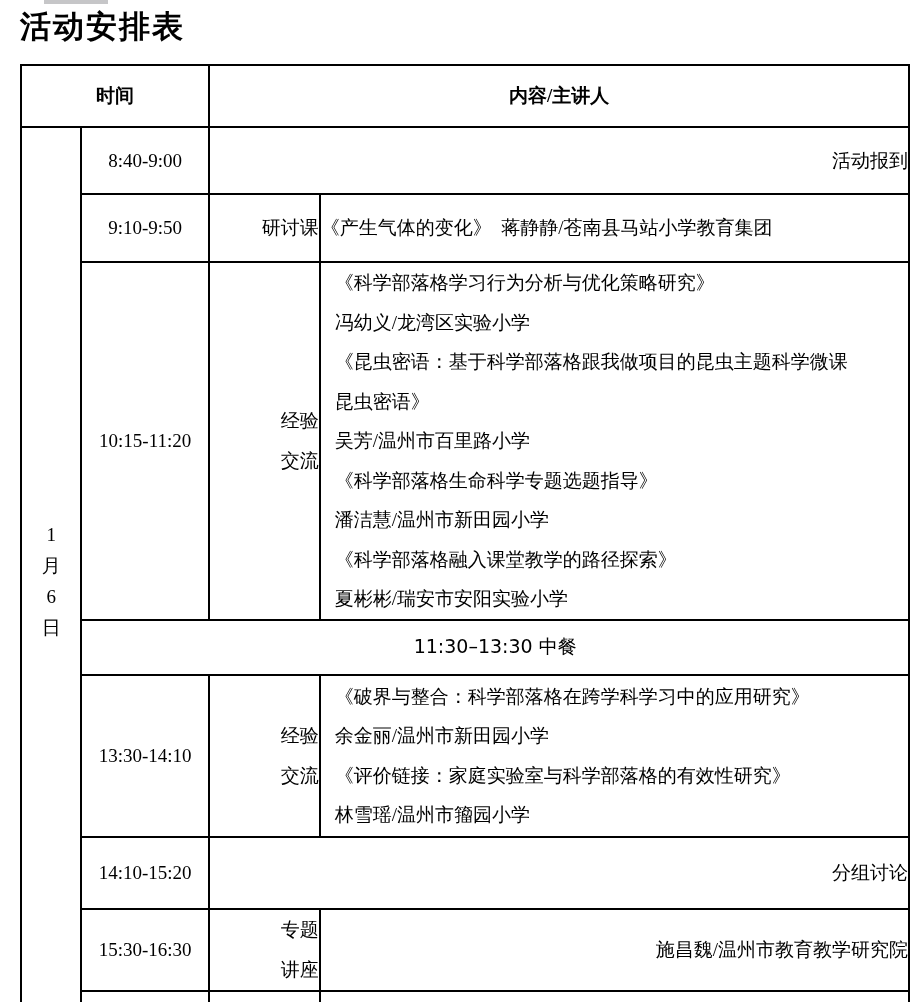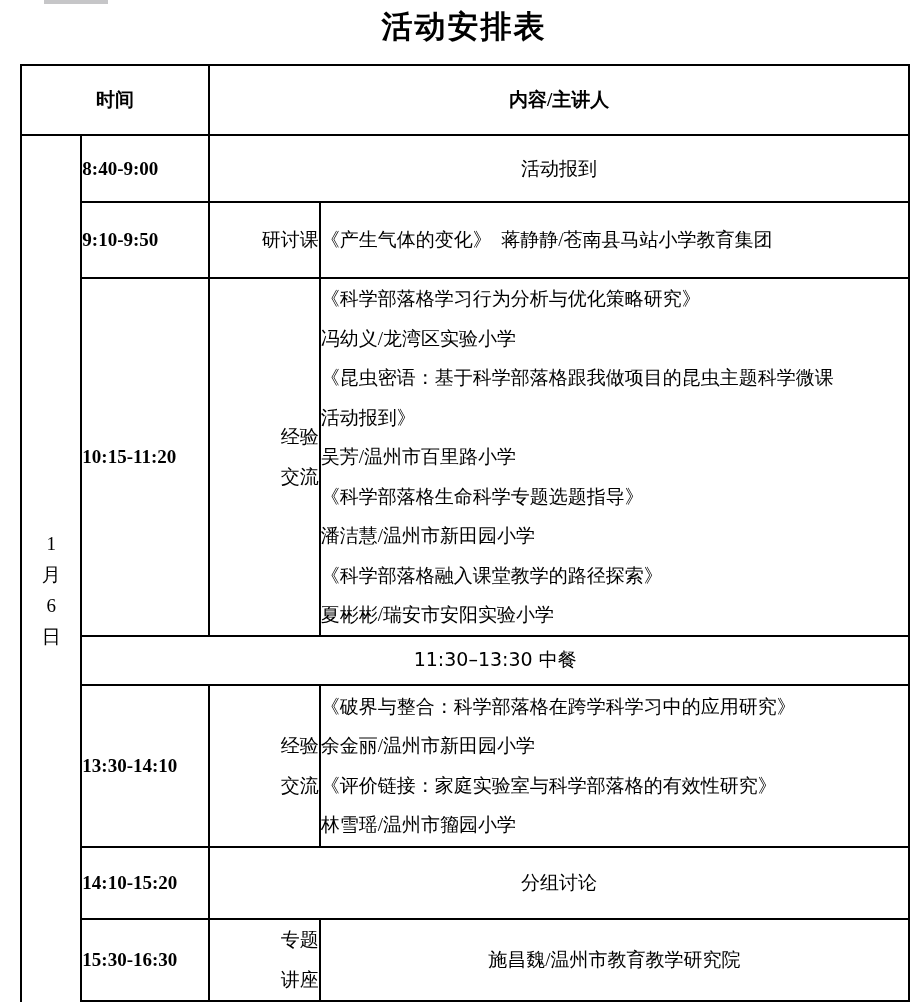--- a/index.html
+++ b/index.html
@@ -10,47 +10,47 @@
     position: relative;
     font-family: "Liberation Serif", "DejaVu Serif", serif;
     color: #000000;
   }
   .top-fragment {
     position: absolute; left: 44px; top: 0; width: 64px; height: 4px;
     background: #c6c6c8;
   }
   .doc-title {
     position: absolute; left: 20px; top: 4px; width: 888px;
-    margin: 0; text-align: center;
+    margin: 0; text-align: left;
     font-size: 31px; font-weight: bold; letter-spacing: 2px;
     line-height: 46px;
   }
   table.schedule {
     position: absolute; left: 20px; top: 64px;
     width: 890px; table-layout: fixed;
     border-collapse: collapse;
   }
   table.schedule td {
     border: 2px solid #000000;
     padding: 0;
     font-size: 19px;
     vertical-align: middle;
   }
   td.th {
     font-weight: bold; text-align: center; font-size: 20px;
   }
   td.date-cell {
     text-align: center; line-height: 31px; padding-bottom: 45px;
   }
-  td.time-cell { text-align: left; white-space: nowrap; font-weight: bold; }
-  td.center-cell { text-align: center; }
+  td.time-cell { text-align: center; white-space: nowrap; }
+  td.center-cell { text-align: right; }
   td.type-cell { text-align: right; line-height: 40px; }
   td.lines-cell { padding: 4px 8px 4px 13px; }
   td.lines-cell .line {
-    line-height: 39.5px; white-space: pre; 
+    line-height: 39.5px; white-space: pre; padding-left: 14px; 
   }
   td.single-left {
     padding-left: 13px; white-space: pre-wrap;
   }
   td.lunch-cell {
     text-align: center;
     font-family: "DejaVu Sans", "Liberation Sans", sans-serif;
     font-size: 20px;
   }
   td.empty-cell { border-bottom: none; }
@@ -64,62 +64,62 @@
 
 <table class="schedule">
   <colgroup>
     <col style="width:60px">
     <col style="width:127px">
     <col style="width:110px">
     <col style="width:586px">
   </colgroup>
 
   <tbody>
-      <tr style="height:70px">
+      <tr style="height:62px">
     <td colspan="2" class="th">时间</td>
     <td colspan="2" class="th">内容/主讲人</td>
   </tr>
 
   <tr style="height:67px">
     <td rowspan="9" class="date-cell">
       <div>1</div>
       <div>月</div>
       <div>6</div>
       <div>日</div>
     </td>
     <td class="time-cell">8:40-9:00</td>
     <td colspan="2" class="center-cell">活动报到</td>
   </tr>
 
-  <tr style="height:76px">
+  <tr style="height:68px">
     <td class="time-cell">9:10-9:50</td>
     <td class="type-cell">研讨课</td>
     <td class="single-left">《产生气体的变化》  蒋静静/苍南县马站小学教育集团</td>
   </tr>
 
   <tr style="height:357px">
     <td class="time-cell">10:15-11:20</td>
     <td class="type-cell">
       <div>经验</div>
       <div>交流</div>
     </td>
     <td class="lines-cell">
       <div class="line">《科学部落格学习行为分析与优化策略研究》</div>
       <div class="line">冯幼义/龙湾区实验小学</div>
       <div class="line">《昆虫密语：基于科学部落格跟我做项目的昆虫主题科学微课</div>
-      <div class="line">活动报到》</div>
+      <div class="line">昆虫密语》</div>
       <div class="line">吴芳/温州市百里路小学</div>
       <div class="line">《科学部落格生命科学专题选题指导》</div>
       <div class="line">潘洁慧/温州市新田园小学</div>
       <div class="line">《科学部落格融入课堂教学的路径探索》</div>
       <div class="line">夏彬彬/瑞安市安阳实验小学</div>
     </td>
   </tr>
 
-  <tr style="height:49px">
+  <tr style="height:55px">
     <td colspan="3" class="lunch-cell">11:30–13:30 中餐</td>
   </tr>
 
   <tr style="height:162px">
     <td class="time-cell">13:30-14:10</td>
     <td class="type-cell">
       <div>经验</div>
       <div>交流</div>
     </td>
     <td class="lines-cell">

